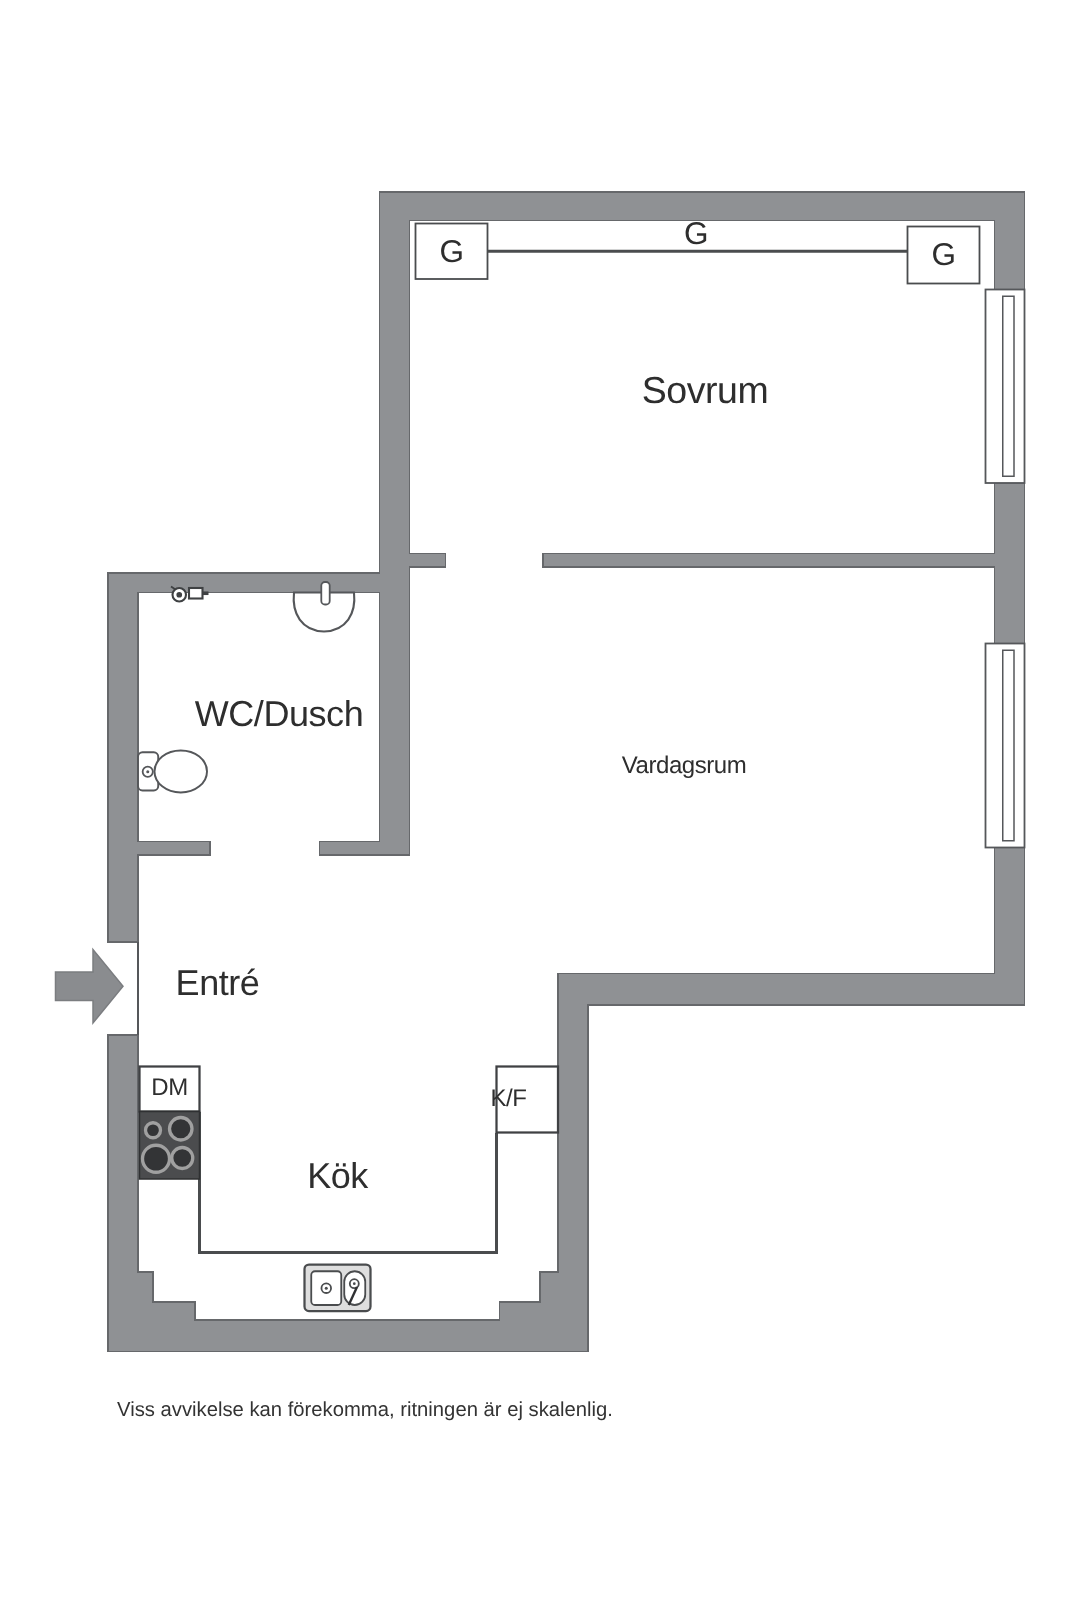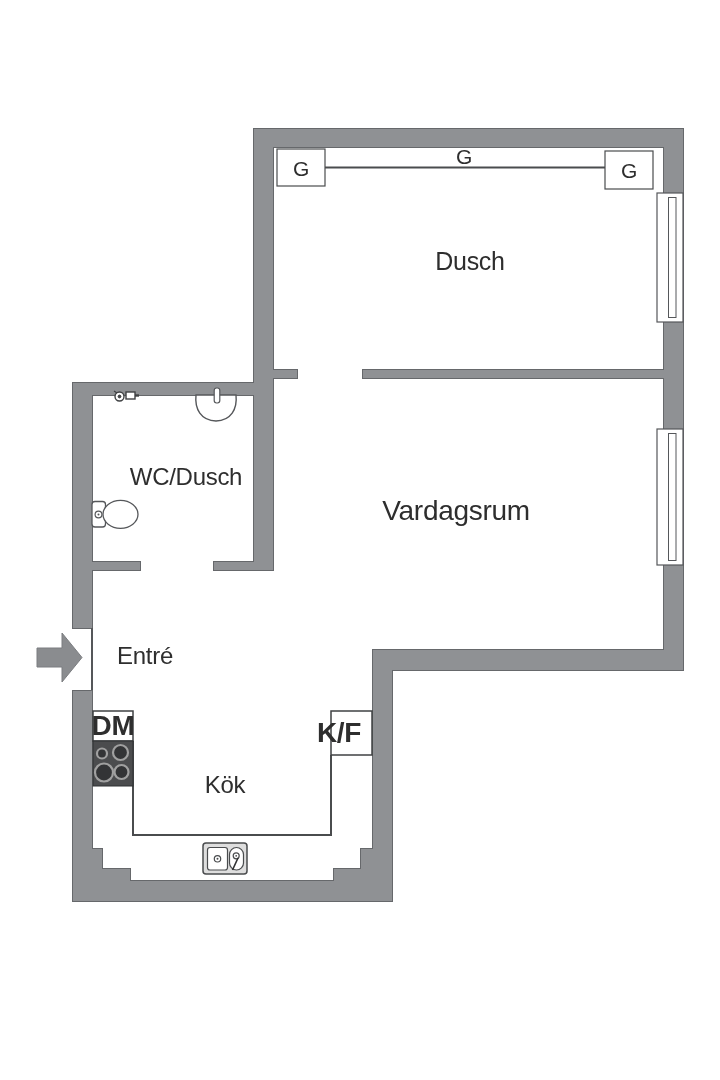--- a/index.html
+++ b/index.html
@@ -7,21 +7,21 @@
     position:relative;width:720px;height:1080px;background:#ffffff;overflow:hidden;
     font-family:"Liberation Sans","DejaVu Sans",sans-serif;
   }
   #plan-svg{position:absolute;left:0;top:0;}
   .label{
     position:absolute;transform:translate(-50%,-50%);
     color:#2e2e2e;white-space:nowrap;letter-spacing:-0.3px;line-height:1;
   }
   .room-label{font-size:25px;}
   .room-label.small{font-size:24px;}
-  .box-label{font-size:28px;font-weight:bold;}
+  .box-label{font-size:16px;}
   .g-label{font-size:21px;}
   .disclaimer{
     position:absolute;left:78px;top:932px;transform:none;
     font-size:13.5px;color:#333333;letter-spacing:0;
   }
 </style>
 </head>
 <body>
 
 <div id="stage">
@@ -84,26 +84,27 @@
       <rect x="207.5" y="847.5" width="20" height="22.5" rx="2.5" fill="#ffffff" stroke="#4a4c4e" stroke-width="1.2"></rect>
       <rect x="229.5" y="847.5" width="14" height="22.5" rx="7" fill="#ffffff" stroke="#4a4c4e" stroke-width="1.2"></rect>
       <circle cx="217.5" cy="858.8" r="3.2" fill="#ffffff" stroke="#4a4c4e" stroke-width="1.2"></circle>
       <circle cx="217.5" cy="858.8" r="1" fill="#4a4c4e"></circle>
       <circle cx="236.2" cy="855.8" r="3" fill="#ffffff" stroke="#4a4c4e" stroke-width="1.2"></circle>
       <circle cx="236.2" cy="855.8" r="0.9" fill="#4a4c4e"></circle>
       <line x1="232.5" y1="870" x2="238" y2="858" stroke="#2f3032" stroke-width="1.6"></line>
     </g>
   </svg>
 
-  <div class="label room-label" style="left:470px;top:261px;">Dusch</div>
-  <div class="label room-label" style="left:456px;top:511px;font-size:28px;">Vardagsrum</div>
+  <div class="label room-label" style="left:470px;top:261px;">Sovrum</div>
+  <div class="label room-label" style="left:456px;top:511px;font-size:16px;">Vardagsrum</div>
   <div class="label room-label small" style="left:172px;top:477px;margin-left:14px;">WC/Dusch</div>
   <div class="label room-label small" style="left:145px;top:656px;">Entré</div>
   <div class="label room-label small" style="left:225px;top:765px;margin-top:20px;">Kök</div>
 
   <div class="label g-label" style="left:301px;top:168px;">G</div>
   <div class="label g-label" style="left:464px;top:156px;">G</div>
   <div class="label g-label" style="left:629px;top:170px;">G</div>
 
   <div class="label box-label" style="left:113px;top:726px;">DM</div>
   <div class="label box-label" style="left:339px;top:733px;">K/F</div>
 
+  <div class="disclaimer">Viss avvikelse kan förekomma, ritningen är ej skalenlig.</div>
 </div>
 
 </body></html>

